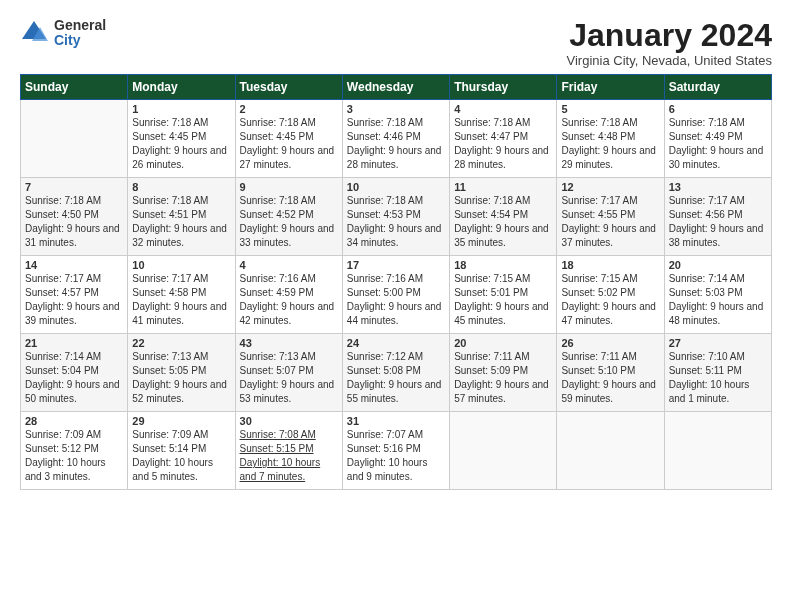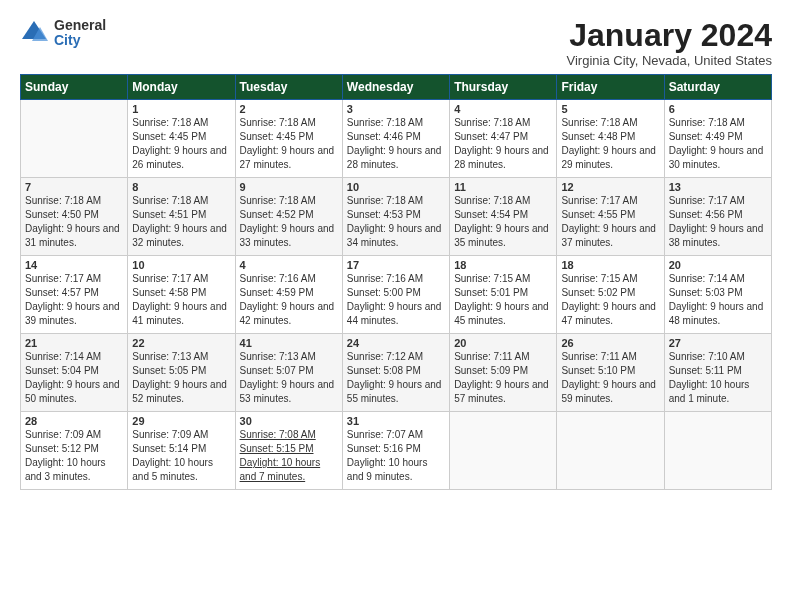--- a/index.html
+++ b/index.html
@@ -266,21 +266,21 @@
 Sunset: 5:04 PM
 Daylight: 9 hours and 50 minutes.</div>
           </td>
           <td>
             <span class="day-num">22</span>
             <div class="day-info" style="white-space: pre-line;">Sunrise: 7:13 AM
 Sunset: 5:05 PM
 Daylight: 9 hours and 52 minutes.</div>
           </td>
           <td>
-            <span class="day-num">41</span>
+            <span class="day-num">43</span>
             <div class="day-info" style="white-space: pre-line;">Sunrise: 7:13 AM
 Sunset: 5:07 PM
 Daylight: 9 hours and 53 minutes.</div>
           </td>
           <td>
             <span class="day-num">24</span>
             <div class="day-info" style="white-space: pre-line;">Sunrise: 7:12 AM
 Sunset: 5:08 PM
 Daylight: 9 hours and 55 minutes.</div>
           </td>

